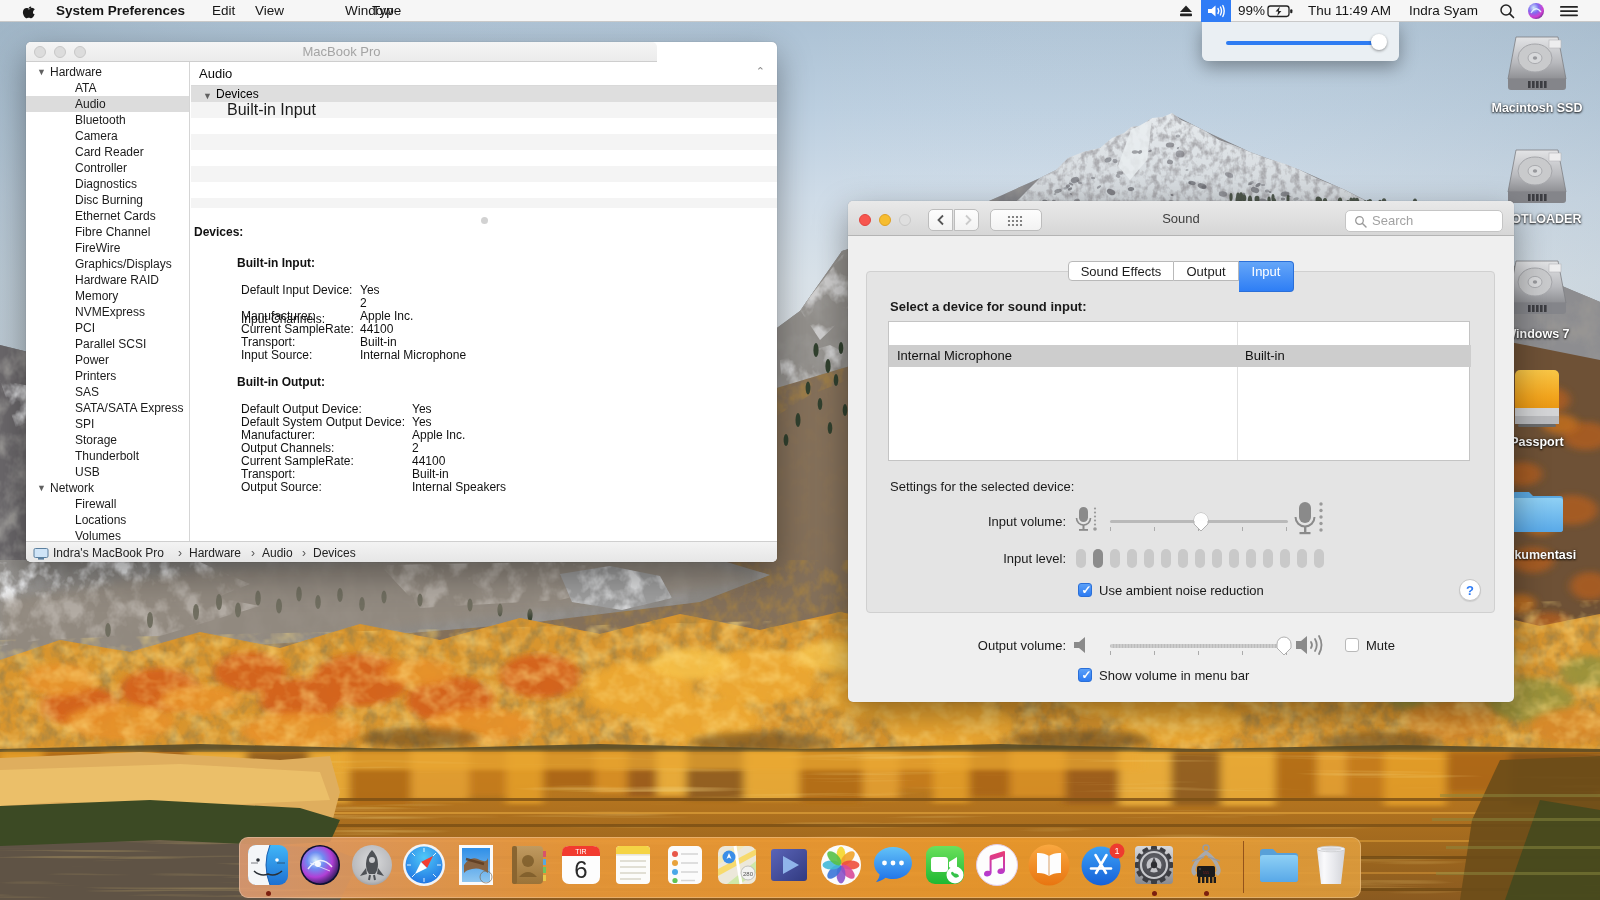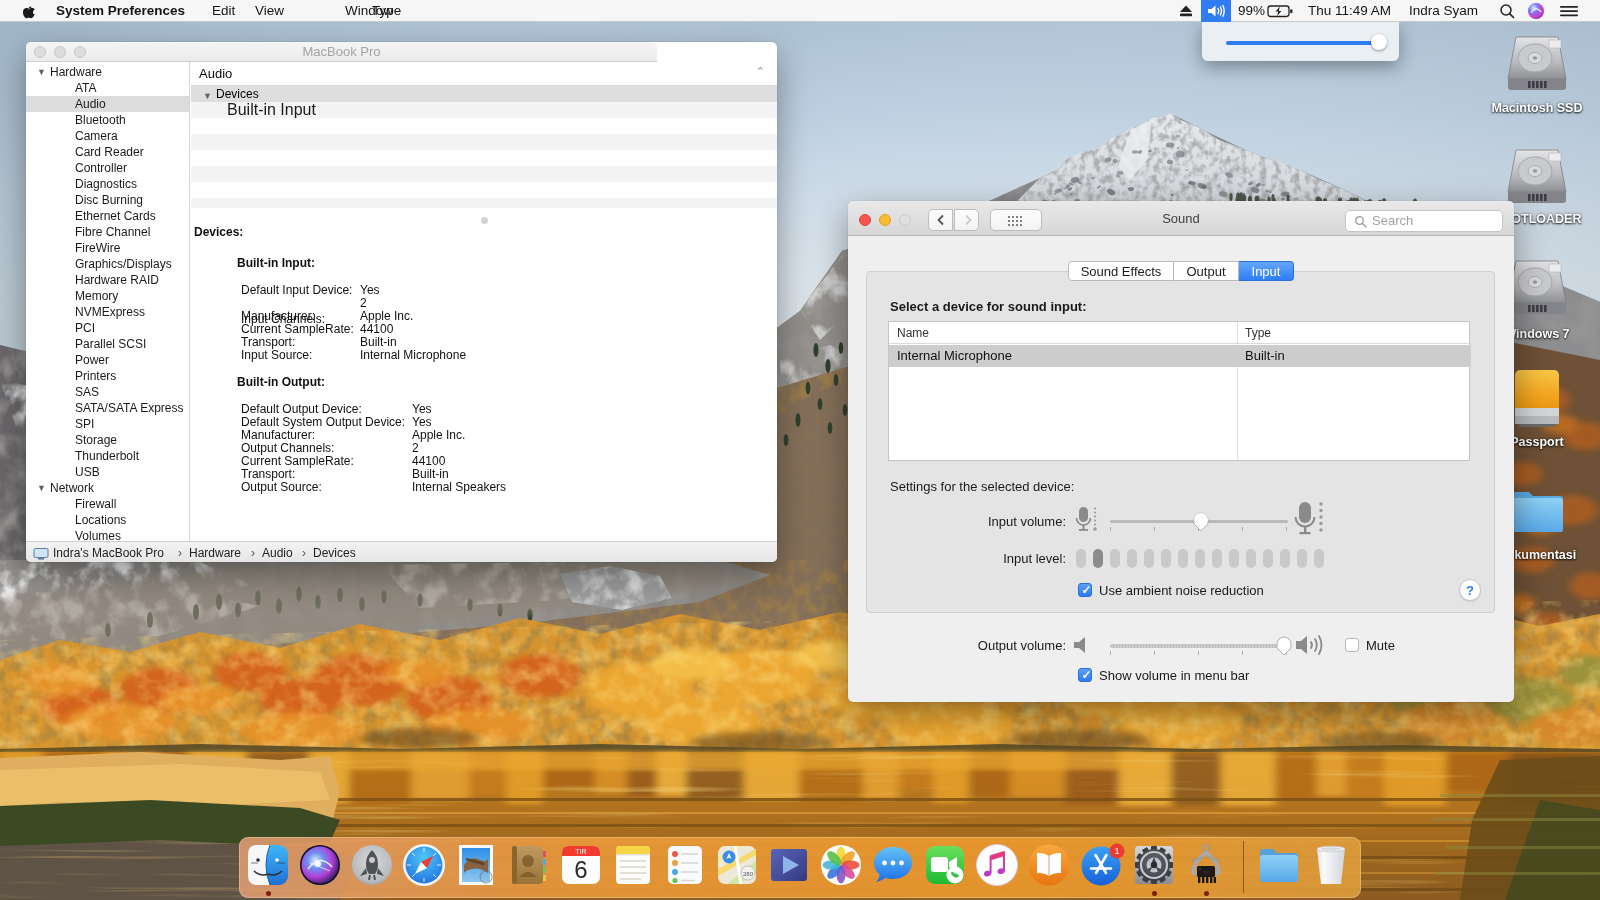--- a/index.html
+++ b/index.html
@@ -798,30 +798,26 @@
         </svg>
       <span class="abs" style="left:26px;top:2px;font-size:13px;color:#a2a2a2;">Search</span>
     </div>
   </div>
 
   <div class="abs" style="left:18px;top:70px;width:629px;height:342px;background:#e4e4e4;border:1px solid #d0d0d0;border-radius:4px;"></div>
 
   <div class="abs" style="left:220px;top:60px;width:226px;height:20px;font-size:13px;">
     <div class="abs" style="left:0;top:0;width:106px;height:20px;background:#fff;border:1px solid #b9b9b9;border-radius:4px 0 0 4px;text-align:center;line-height:19px;color:#1c1c1c;">Sound Effects</div>
     <div class="abs" style="left:106px;top:0;width:65px;height:20px;background:#fff;border:1px solid #b9b9b9;border-left:none;text-align:center;line-height:19px;color:#1c1c1c;">Output</div>
-    <div class="abs" style="left:171px;top:0;width:55px;height:20px;background:linear-gradient(#65a6f8,#2e7ef5);border:1px solid #2a6fd8;border-left:none;border-radius:0 4px 4px 0;text-align:center;line-height:19px;color:#fff;">Input</div>
+    <div class="abs" style="left:171px;top:0;width:55px;height:31px;background:linear-gradient(#65a6f8,#2e7ef5);border:1px solid #2a6fd8;border-left:none;border-radius:0 4px 4px 0;text-align:center;line-height:19px;color:#fff;">Input</div>
   </div>
 
   <div class="abs" style="left:42px;top:98px;font-size:13px;font-weight:bold;color:#1a1a1a;">Select a device for sound input:</div>
   <div class="abs" style="left:40px;top:120px;width:582px;height:140px;background:#fff;border:1px solid #c4c4c4;">
     <div class="abs" style="left:348px;top:0;width:1px;height:138px;background:#e0e0e0;"></div>
-    <div class="abs" style="left:0;top:0;width:582px;height:22px;border-bottom:1px solid #dadada;font-size:12px;color:#333;">
-      <span class="abs" style="left:8px;top:4px;">Name</span>
-      <span class="abs" style="left:356px;top:4px;">Type</span>
-    </div>
     <div class="abs" style="left:0;top:23px;width:582px;height:22px;background:#cdcdcd;font-size:13px;color:#111;">
       <span class="abs" style="left:8px;top:3px;">Internal Microphone</span>
       <span class="abs" style="left:356px;top:3px;">Built-in</span>
     </div>
   </div>
   <div class="abs" style="left:42px;top:278px;font-size:13px;color:#1a1a1a;">Settings for the selected device:</div>
 
   <div class="abs slabel" style="left:60px;top:313px;">Input volume:</div>
   <svg class="abs" style="left:227px;top:305px;" width="24" height="30" viewBox="0 0 24 30">
     <g fill="#8a8a8a">

